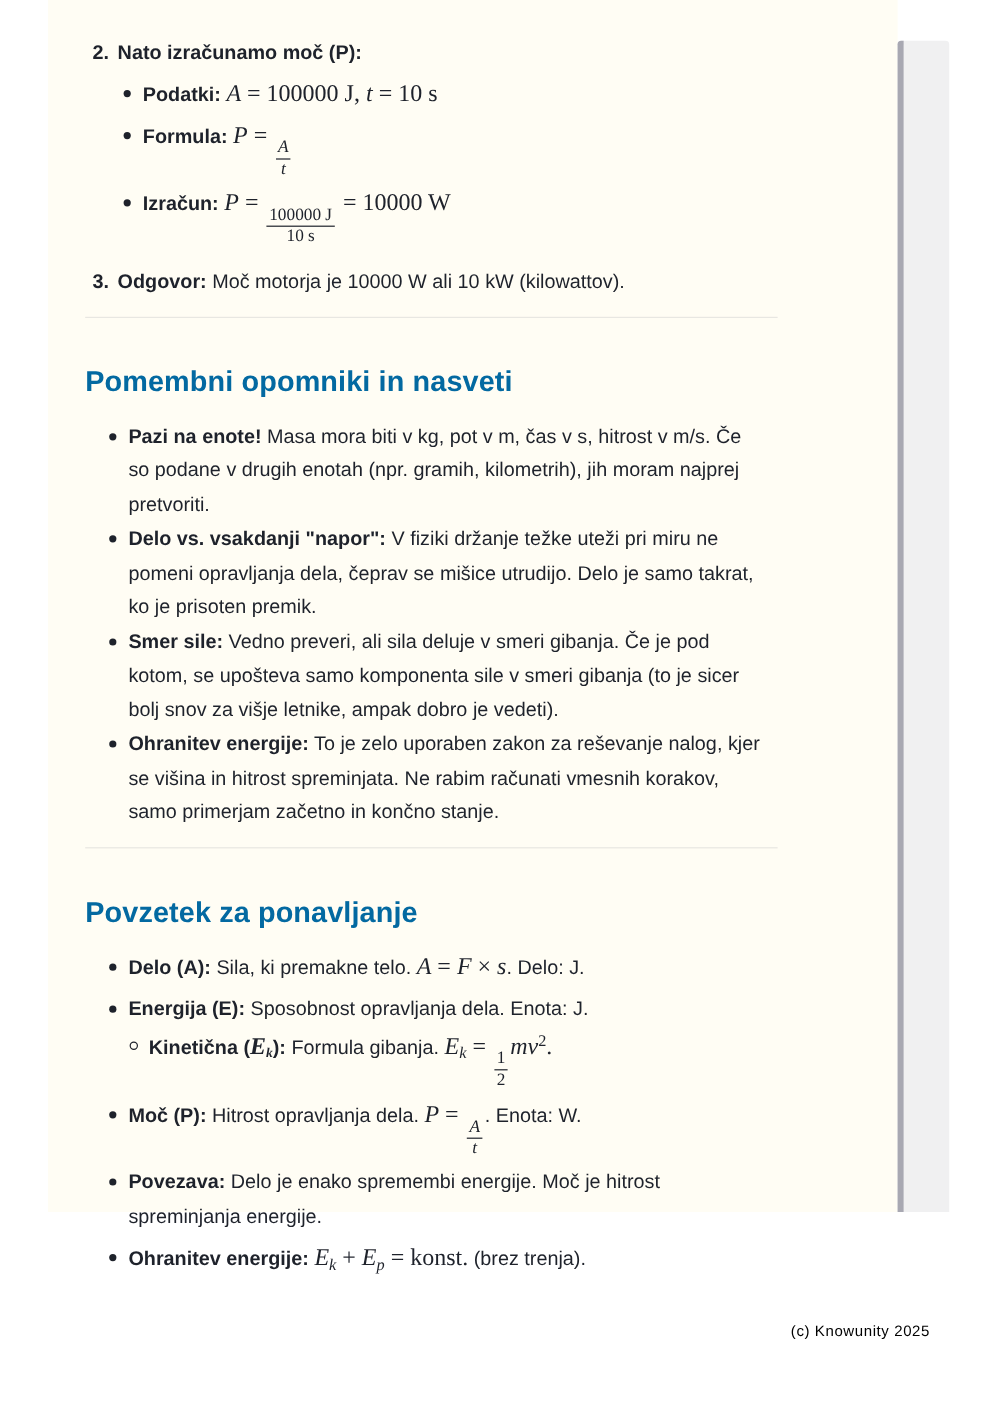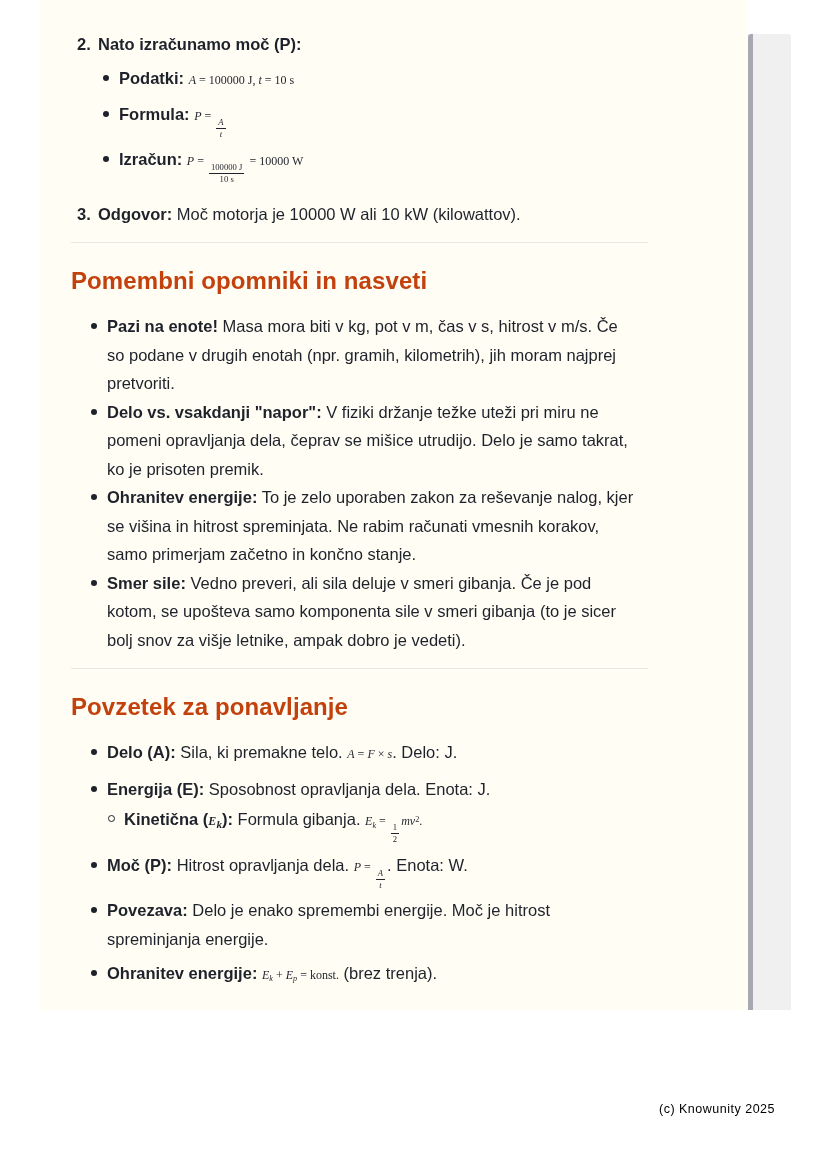--- a/index.html
+++ b/index.html
@@ -11,33 +11,33 @@
   .ol-item{display:flex;}
   .ol-item.second{margin-top:10px;}
   .ol-num{flex:0 0 16px;margin-left:6px;margin-right:5px;}
   .ol-body{flex:1;}
   .b{font-weight:700;}
   .step-sublist{list-style:none;margin:5px 0 0 0;padding:0;}
   .step-sublist li{position:relative;padding-left:21px;margin-bottom:6px;}
   .dot{position:absolute;left:5px;top:11px;width:6px;height:6px;border-radius:50%;background:#1e222b;}
   
   hr.div{border:none;border-top:1px solid #e8e7e2;margin:14px 0 0 0;}
-  h2.section{font-size:24px;line-height:30px;font-weight:700;color:#c2410c;margin:23px 0 16px 0;
+  h2.section{font-size:24px;line-height:30px;font-weight:700;color:#0369a1;margin:39px 0 16px 0;
              letter-spacing:.1px;}
   
   .sec-list{list-style:none;margin:12px;padding:0;}
   .sec-list>li{position:relative;padding-left:24px;}
   .sec-list>li>.dot{left:8px;}
   .sum-list>li{margin-bottom:6px;}
   .sub-list{list-style:none;margin:2px 0 0 0;padding:0;}
   .sub-list>li{position:relative;padding-left:17px;margin:0 0 7px 0;}
   .circ{position:absolute;left:1px;top:10px;width:5px;height:5px;border:1.6px solid #1e222b;
         border-radius:50%;background:transparent;}
   
-  .math{font-family:"Liberation Serif","DejaVu Serif",serif;font-size:12px;}
+  .math{font-family:"Liberation Serif","DejaVu Serif",serif;font-size:20px;}
   .mi{font-style:italic;}
   .frac{display:inline-flex;flex-direction:column;align-items:center;vertical-align:-0.55em;
         line-height:1.05;font-size:0.72em;margin:0 2px;}
   .fn{border-bottom:1px solid currentColor;padding:0 2px 1px 2px;}
   .fd{padding-top:1px;}
   .msub{font-size:0.68em;font-style:italic;position:relative;bottom:-0.28em;}
   .msup{font-size:0.68em;position:relative;top:-0.45em;}
   
   .scroll-track{position:absolute;left:748px;top:34px;width:43px;height:976px;background:#f0f0f1;
                 border-radius:3px 3px 0 0;}
@@ -98,25 +98,25 @@
       <li>
         <span class="dot"></span>
         <span class="b">Pazi na enote!</span><span> Masa mora biti v kg, pot v m, čas v s, hitrost v m/s. Če so podane v drugih enotah (npr. gramih, kilometrih), jih moram najprej pretvoriti.</span>
       </li>
       <li>
         <span class="dot"></span>
         <span class="b">Delo vs. vsakdanji "napor":</span><span> V fiziki držanje težke uteži pri miru ne pomeni opravljanja dela, čeprav se mišice utrudijo. Delo je samo takrat, ko je prisoten premik.</span>
       </li>
       <li>
         <span class="dot"></span>
-        <span class="b">Ohranitev energije:</span><span> To je zelo uporaben zakon za reševanje nalog, kjer se višina in hitrost spreminjata. Ne rabim računati vmesnih korakov, samo primerjam začetno in končno stanje.</span>
+        <span class="b">Smer sile:</span><span> Vedno preveri, ali sila deluje v smeri gibanja. Če je pod kotom, se upošteva samo komponenta sile v smeri gibanja (to je sicer bolj snov za višje letnike, ampak dobro je vedeti).</span>
       </li>
       <li>
         <span class="dot"></span>
-        <span class="b">Smer sile:</span><span> Vedno preveri, ali sila deluje v smeri gibanja. Če je pod kotom, se upošteva samo komponenta sile v smeri gibanja (to je sicer bolj snov za višje letnike, ampak dobro je vedeti).</span>
+        <span class="b">Ohranitev energije:</span><span> To je zelo uporaben zakon za reševanje nalog, kjer se višina in hitrost spreminjata. Ne rabim računati vmesnih korakov, samo primerjam začetno in končno stanje.</span>
       </li>
     </ul>
 
     <hr class="div">
 
     <h2 class="section">Povzetek za ponavljanje</h2>
 
     <ul class="sec-list sum-list">
       <li>
         <span class="dot"></span>

